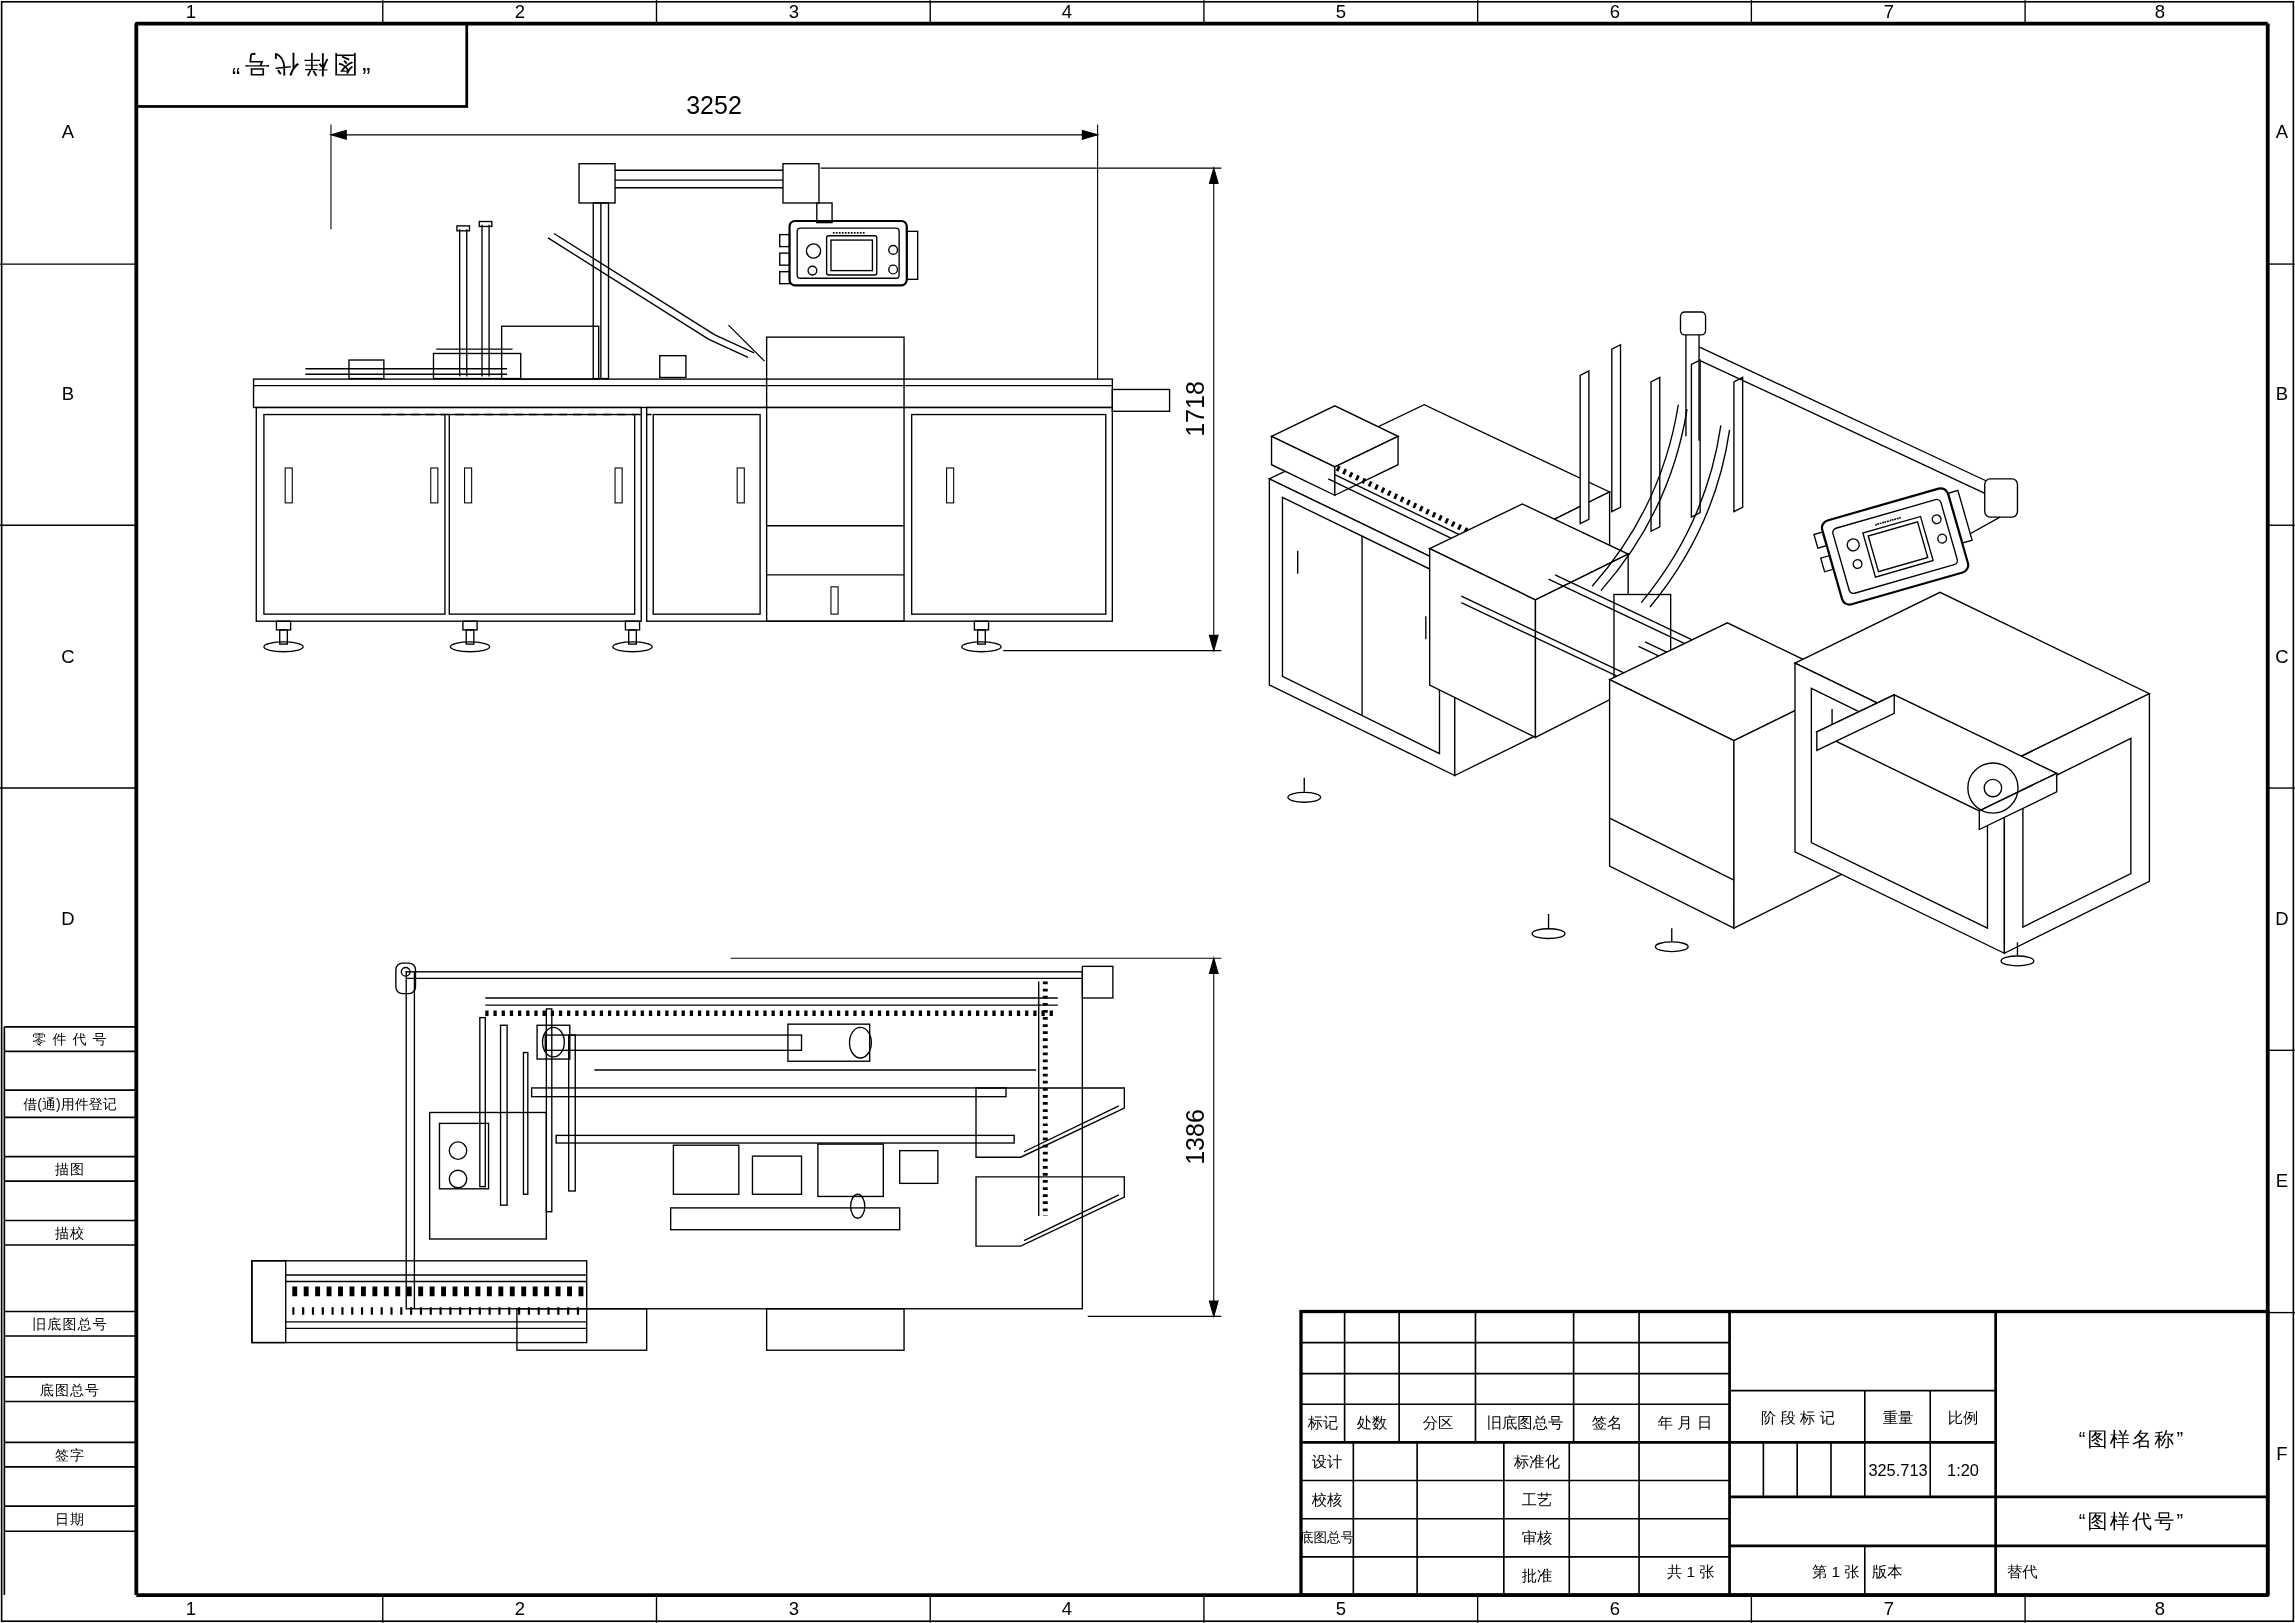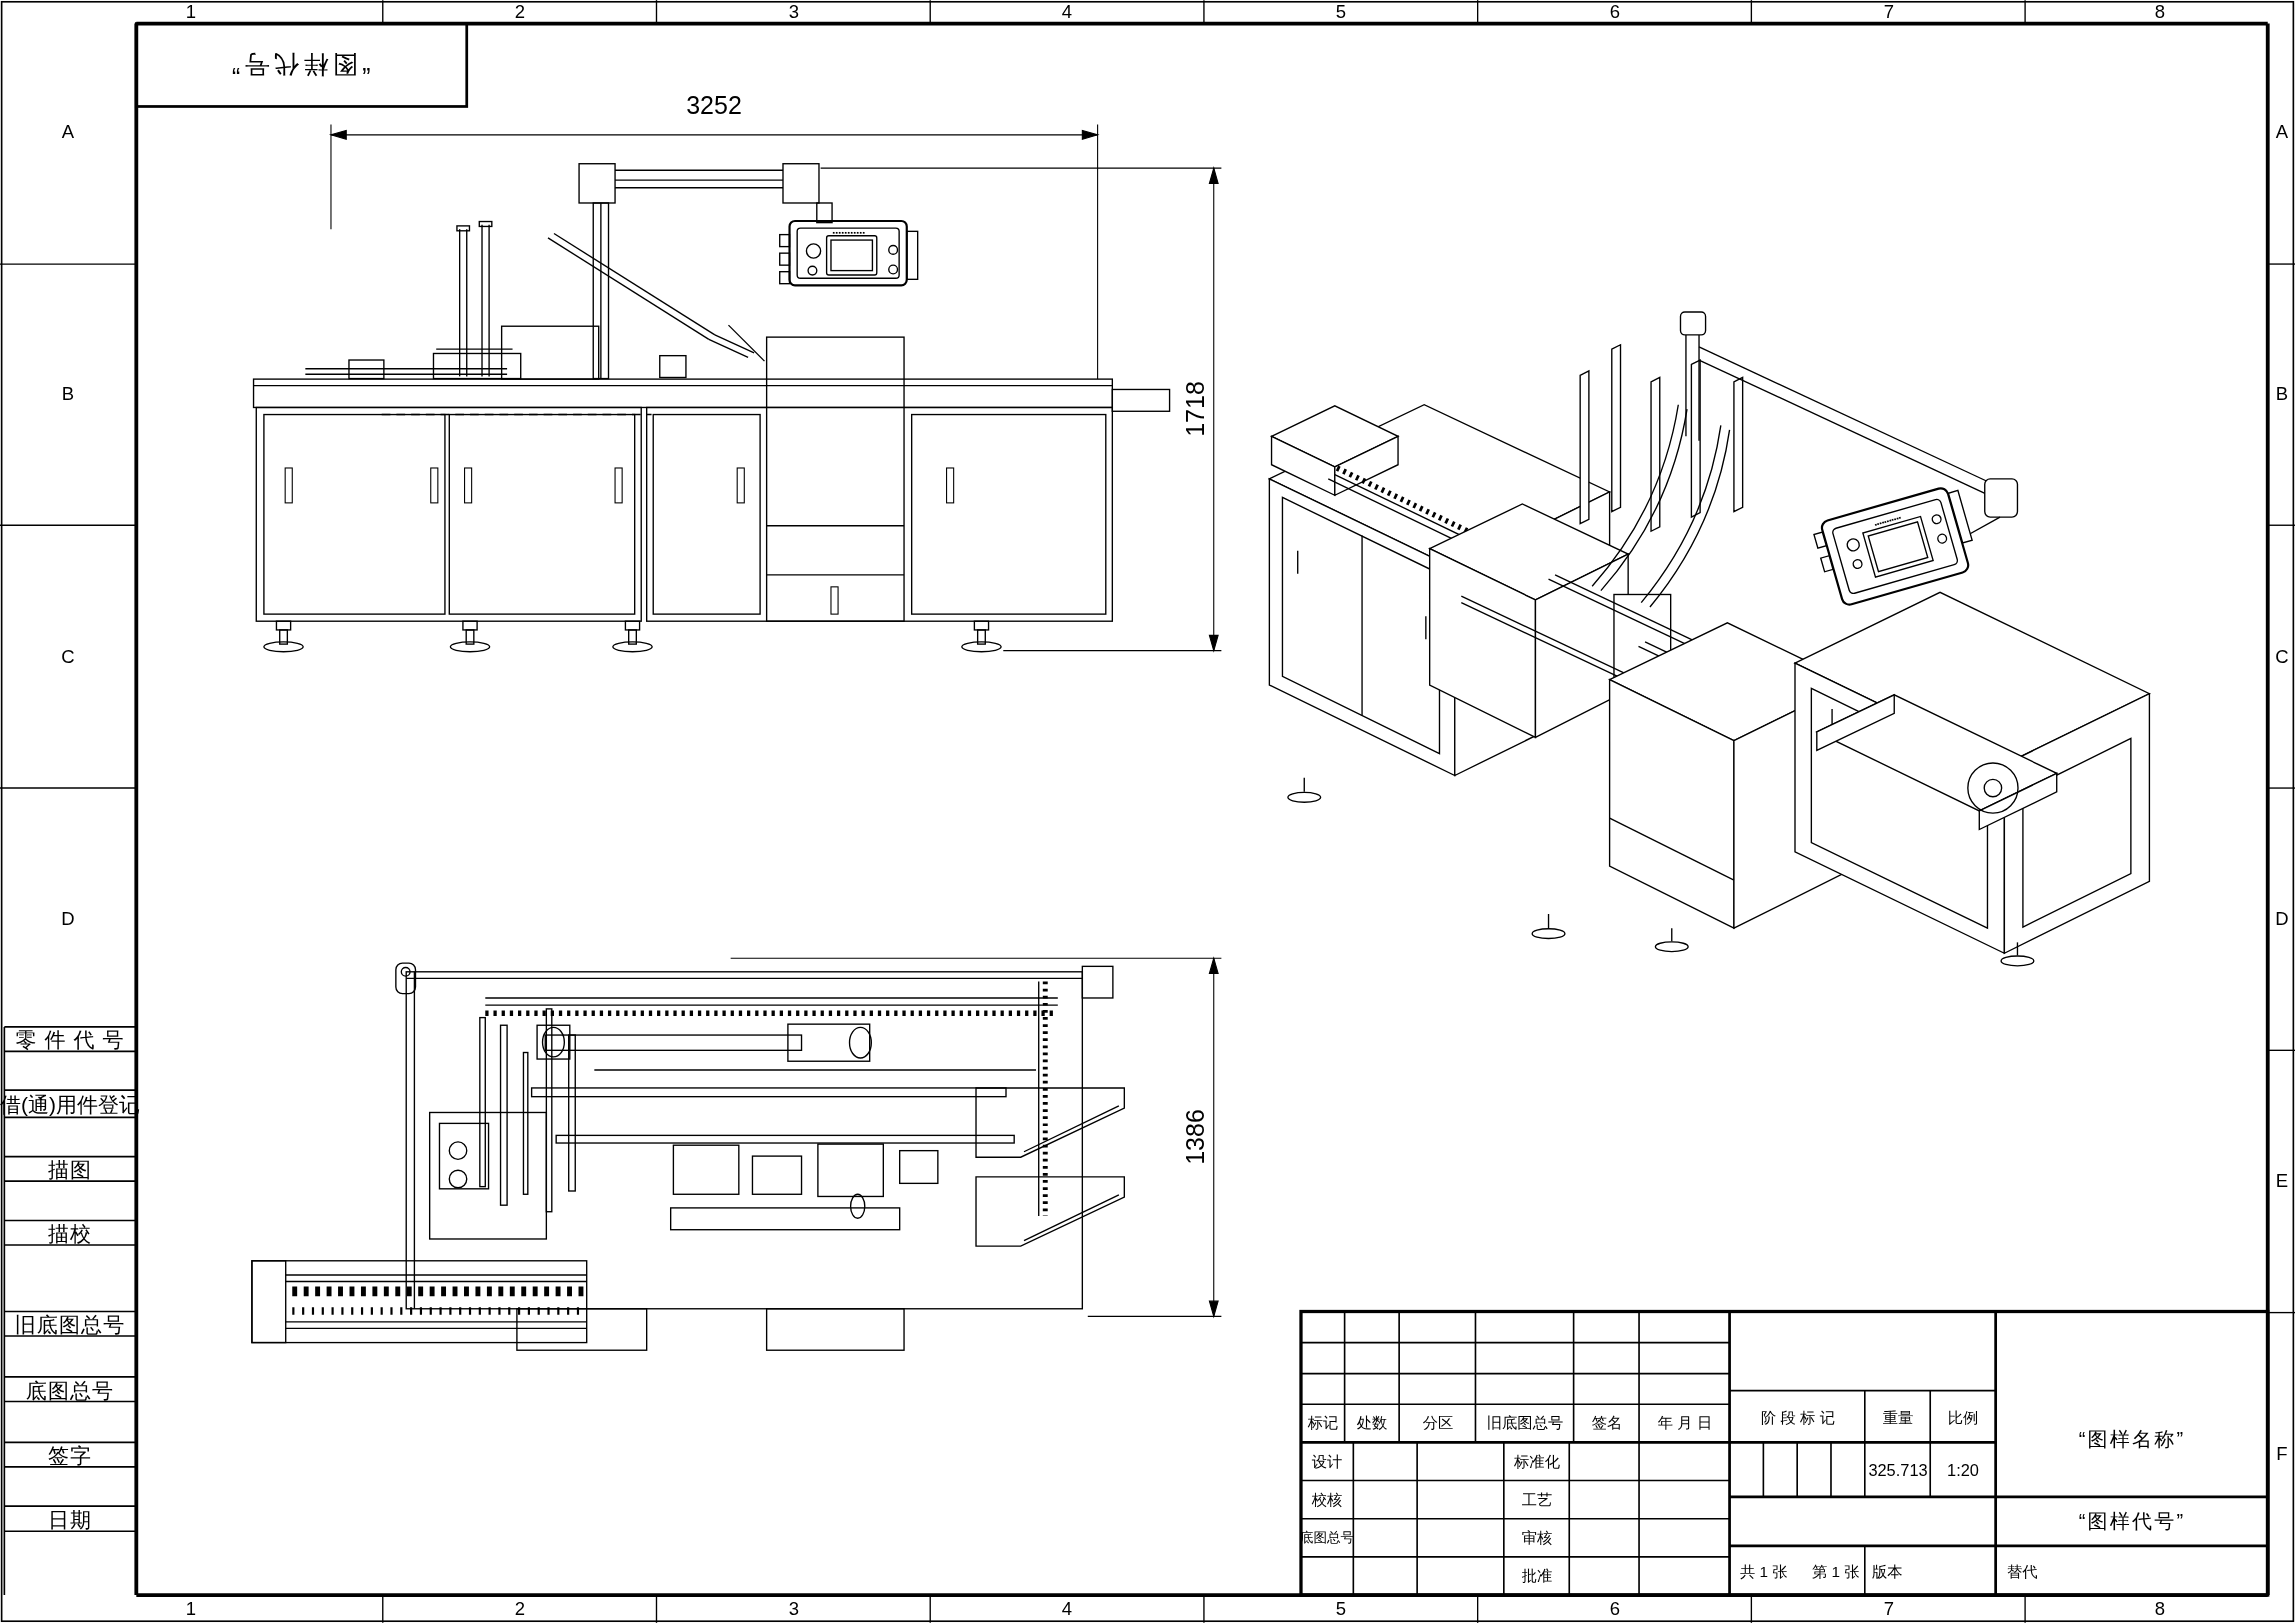--- a/index.html
+++ b/index.html
@@ -4,21 +4,21 @@
 <style>
   html,body{margin:0;padding:0;background:#e8e8e8;}
   .sheet{position:relative;width:2295px;height:1623px;background:#ffffff;overflow:hidden;
          font-family:"Liberation Sans", sans-serif;color:#000;}
   .sheet svg{position:absolute;left:0;top:0;}
   .lbl{position:absolute;transform:translate(-50%,-50%);white-space:nowrap;color:#000;line-height:1;}
   .lbl.la{transform:translate(0,-50%);}
   .rot90{transform:translate(-50%,-50%) rotate(-90deg);}
   .rot180{transform:translate(-50%,-50%) rotate(180deg);}
   .zone{font-size:18.5px;font-weight:400;}
-  .blk{font-size:21px;letter-spacing:1.1px;}
+  .blk{font-size:14px;letter-spacing:1.1px;}
   .tb{font-size:15.3px;}
   .dim{font-size:25px;font-weight:400;}
   .big{font-size:20px;letter-spacing:2.2px;}
   .stamp-text{font-size:25px;letter-spacing:4.4px;}
   .brand{font-size:7px;letter-spacing:0.5px;}
 </style>
 </head>
 <body>
 
 <div class="sheet">
@@ -457,20 +457,20 @@
 
   <div class="lbl tb" style="left:1798px;top:1418px">阶 段 标 记</div>
   <div class="lbl tb" style="left:1898px;top:1418px">重量</div>
   <div class="lbl tb" style="left:1963px;top:1418px">比例</div>
   <div class="lbl tb" style="left:1898px;top:1470px;font-size:16.4px">325.713</div>
   <div class="lbl tb" style="left:1963px;top:1470px;font-size:16.4px">1:20</div>
 
   <div class="lbl big" style="left:2132px;top:1439px">“图样名称”</div>
   <div class="lbl big" style="left:2132px;top:1521px">“图样代号”</div>
 
-  <div class="lbl tb la" style="left:1740px;top:1572px">共 1 张</div>
+  <div class="lbl tb la" style="left:1667px;top:1572px">共 1 张</div>
   <div class="lbl tb la" style="left:1812px;top:1572px">第 1 张</div>
   <div class="lbl tb la" style="left:1872px;top:1572px">版本</div>
   <div class="lbl tb la" style="left:2007px;top:1572px">替代</div>
 </div>
 
 </div>
 
 
 </body></html>

